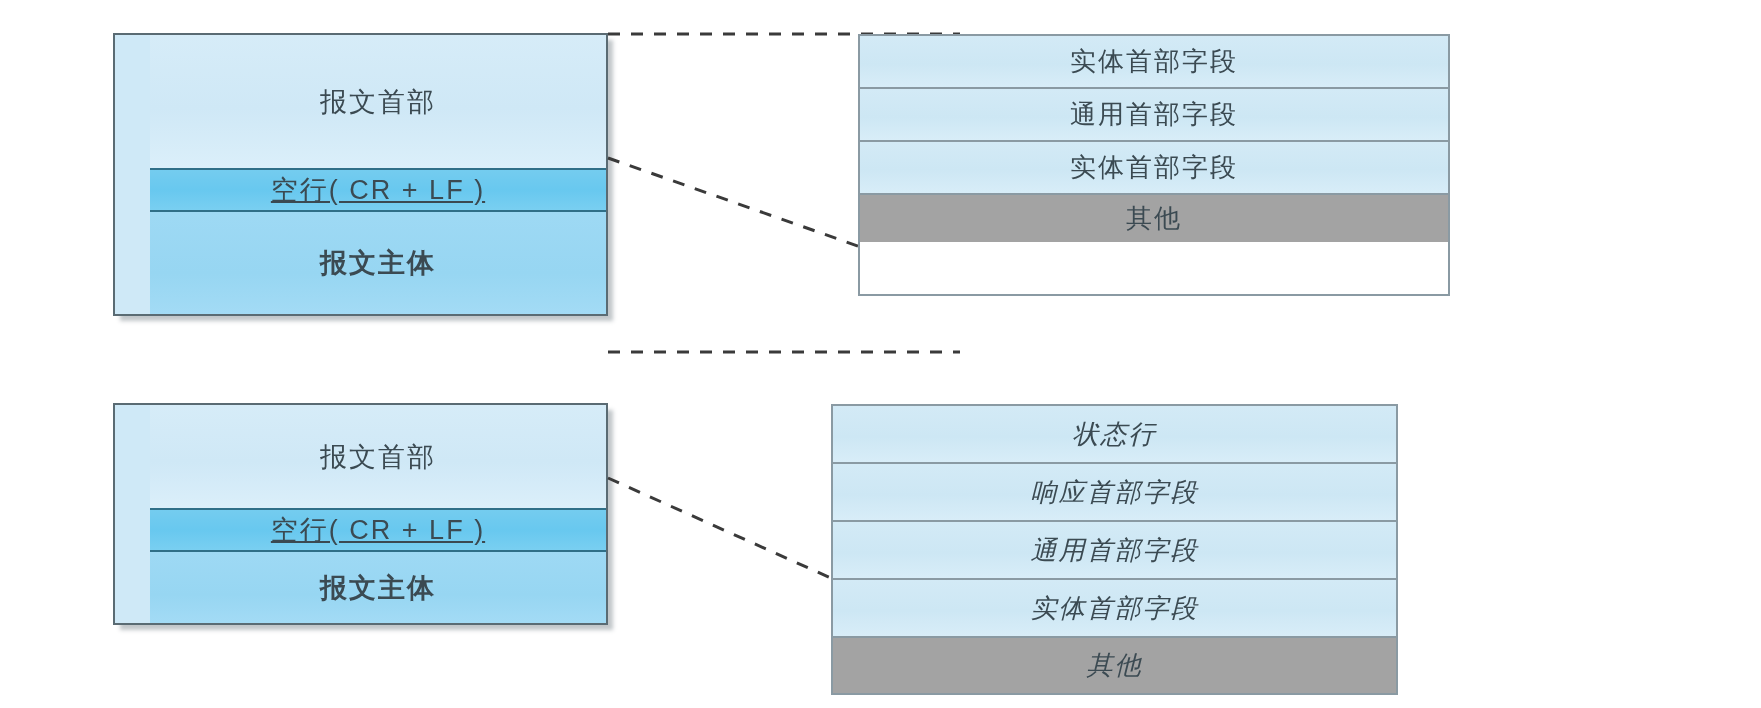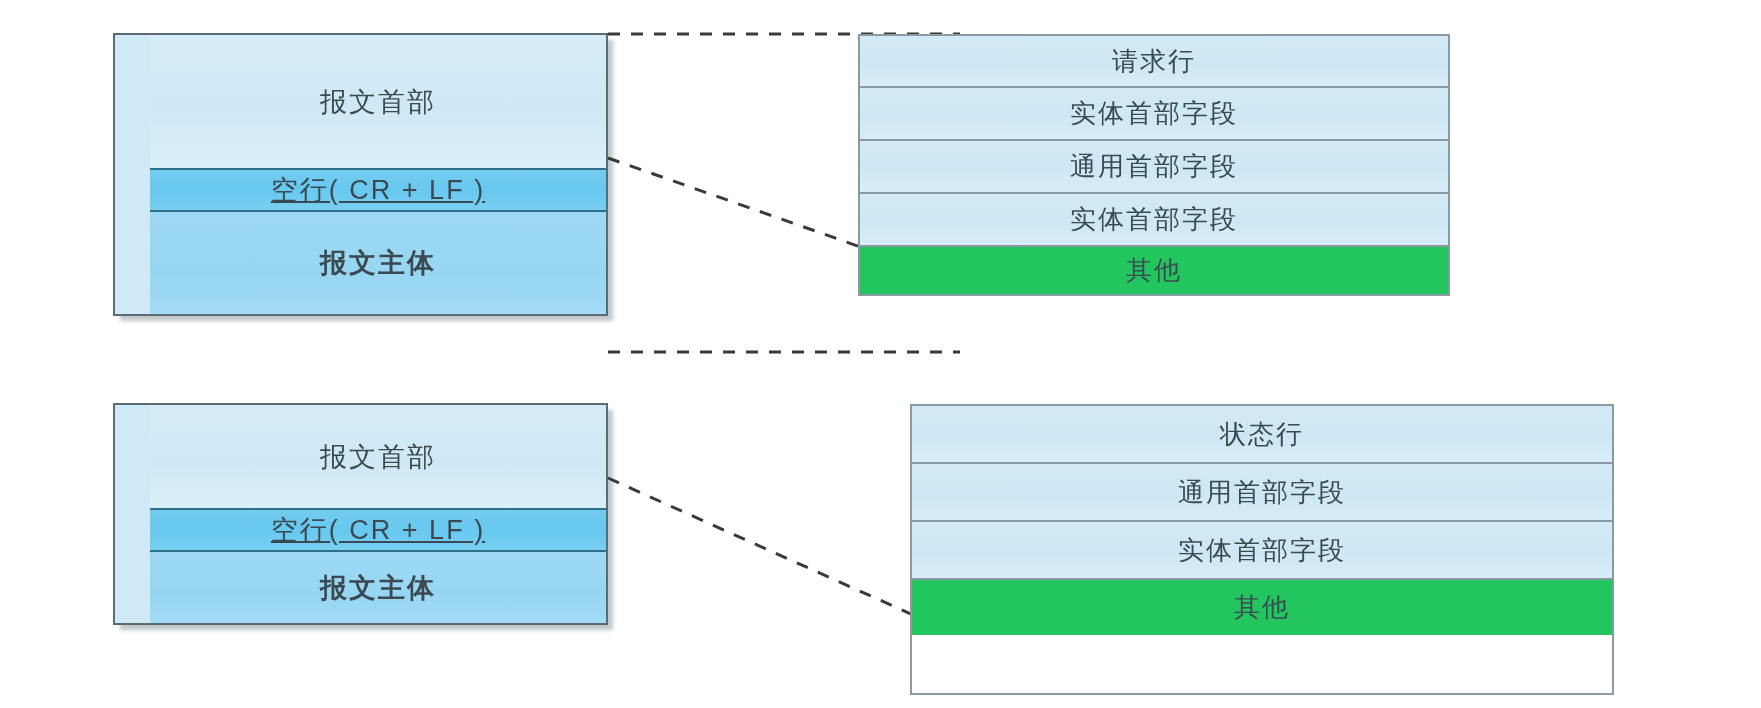--- a/index.html
+++ b/index.html
@@ -68,21 +68,21 @@
     align-items: center;
     justify-content: center;
     font-size: 26px;
     letter-spacing: 2px;
     color: #3b4a52;
     white-space: nowrap;
     background: linear-gradient(to bottom, #d3eaf6 0%, #cde7f4 55%, #d8edf8 100%);
     border-bottom: 2px solid #8a9aa3;
   }
   .detail-row.plain {
-    background: #22c55e;
+    background: #a3a3a3;
     border-bottom: none;
   }
 
   
   .connector {
     position: absolute;
     overflow: visible;
     pointer-events: none;
   }
 </style>
@@ -102,23 +102,20 @@
       <span>报文主体</span>
     </div>
   </div>
 
   <svg class="connector" style="left:608px; top:30px; width:360px; height:260px;" viewBox="0 0 360 260">
     <line x1="0" y1="4" x2="352" y2="4" stroke="#3a3a3a" stroke-width="3" stroke-dasharray="12,11"></line>
     <line x1="0" y1="128" x2="352" y2="252" stroke="#3a3a3a" stroke-width="3" stroke-dasharray="12,11"></line>
   </svg>
 
   <div class="detail-table" style="left:858px; top:34px; width:592px; height:262px;">
-    <div class="detail-row" style="height:52px;">
-      <span>请求行</span>
-    </div>
     <div class="detail-row" style="height:53px;">
       <span>实体首部字段</span>
     </div>
     <div class="detail-row" style="height:53px;">
       <span>通用首部字段</span>
     </div>
     <div class="detail-row" style="height:53px;">
       <span>实体首部字段</span>
     </div>
     <div class="detail-row plain" style="height:47px;">
@@ -136,23 +133,26 @@
     <div class="msg-row body" style="height:71px;">
       <span>报文主体</span>
     </div>
   </div>
 
   <svg class="connector" style="left:608px; top:348px; width:360px; height:300px;" viewBox="0 0 360 300">
     <line x1="0" y1="4" x2="352" y2="4" stroke="#3a3a3a" stroke-width="3" stroke-dasharray="12,11"></line>
     <line x1="0" y1="130" x2="352" y2="288" stroke="#3a3a3a" stroke-width="3" stroke-dasharray="12,11"></line>
   </svg>
 
-  <div class="detail-table" style="left:910px; top:404px; width:704px; height:291px;">
+  <div class="detail-table" style="left:831px; top:404px; width:567px; height:291px;font-style:italic;">
     <div class="detail-row" style="height:58px;">
       <span>状态行</span>
+    </div>
+    <div class="detail-row" style="height:58px;">
+      <span>响应首部字段</span>
     </div>
     <div class="detail-row" style="height:58px;">
       <span>通用首部字段</span>
     </div>
     <div class="detail-row" style="height:58px;">
       <span>实体首部字段</span>
     </div>
     <div class="detail-row plain" style="height:55px;">
       <span>其他</span>
     </div>

